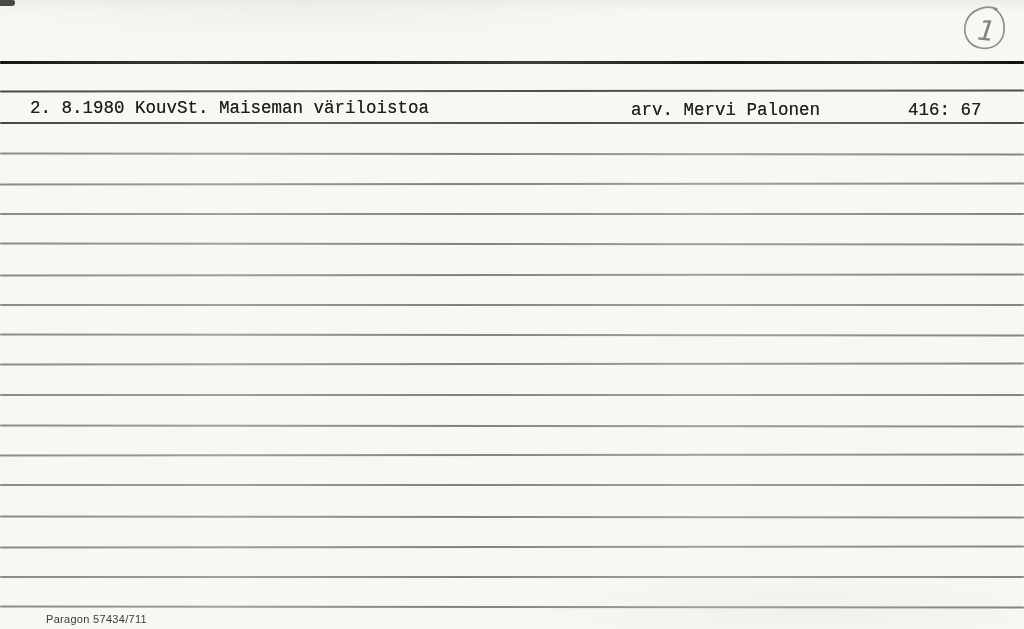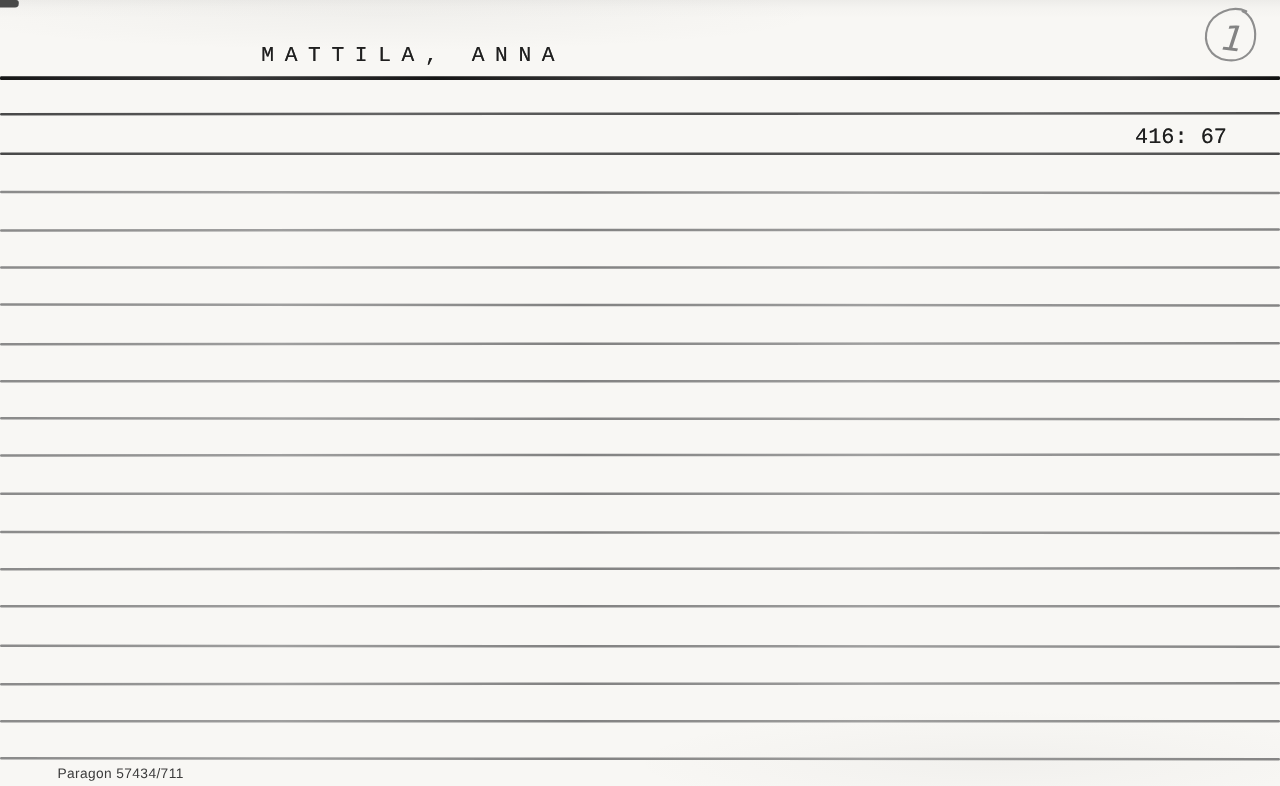--- a/index.html
+++ b/index.html
@@ -52,21 +52,20 @@
     font-size:11px;color:#3c3c3c;letter-spacing:.3px;margin-left:30px;
   }
 </style>
 </head>
 <body style="--ink: #1f1f1f;">
 
 <div class="card">
 
   <div class="corner-mark"></div>
 
-  <span class="header-name">MATTILA, ANNA</span>
 
   <div class="rule-heavy"></div>
 
   <div id="lines">
       <div class="ruled-line dark" style="top: 90px; transform: rotate(-0.05deg);"></div>
       <div class="ruled-line dark" style="top: 122px; transform: rotate(0deg);"></div>
       <div class="ruled-line" style="top: 153px; transform: rotate(0.05deg);"></div>
       <div class="ruled-line" style="top: 183px; transform: rotate(-0.05deg);"></div>
       <div class="ruled-line" style="top: 213px; transform: rotate(0deg);"></div>
       <div class="ruled-line" style="top: 243px; transform: rotate(0.05deg);"></div>
@@ -77,20 +76,22 @@
       <div class="ruled-line" style="top: 394px; transform: rotate(0deg);"></div>
       <div class="ruled-line" style="top: 425px; transform: rotate(0.05deg);"></div>
       <div class="ruled-line" style="top: 454px; transform: rotate(-0.05deg);"></div>
       <div class="ruled-line" style="top: 484px; transform: rotate(0deg);"></div>
       <div class="ruled-line" style="top: 516px; transform: rotate(0.05deg);"></div>
       <div class="ruled-line" style="top: 546px; transform: rotate(-0.05deg);"></div>
       <div class="ruled-line" style="top: 576px; transform: rotate(0deg);"></div>
       <div class="ruled-line" style="top: 606px; transform: rotate(0.05deg);"></div>
     </div>
 
+  <span class="entry-text entry-details">2. 8.1980 KouvSt. Maiseman väriloistoa</span>
+  <span class="entry-text entry-reviewer">arv. Mervi Palonen</span>
   <span class="entry-text entry-reference">416: 67</span>
 
   <svg class="page-circle" width="64" height="56" viewBox="0 0 64 56">
     <path d="M 47 7 C 36 2, 20 8, 16 20 C 12 32, 18 44, 31 46 C 44 48, 53 40, 54 29 C 55 19, 51 10, 44 7" fill="none" stroke="#8e8e8e" stroke-width="1.7" stroke-linecap="round"></path>
     <text x="28" y="38" font-family="DejaVu Sans, sans-serif" font-style="italic" font-size="28" fill="#838383" transform="rotate(7 33 26)">1</text>
   </svg>
 
   <span class="footer-code">Paragon 57434/711</span>
 </div>
 

